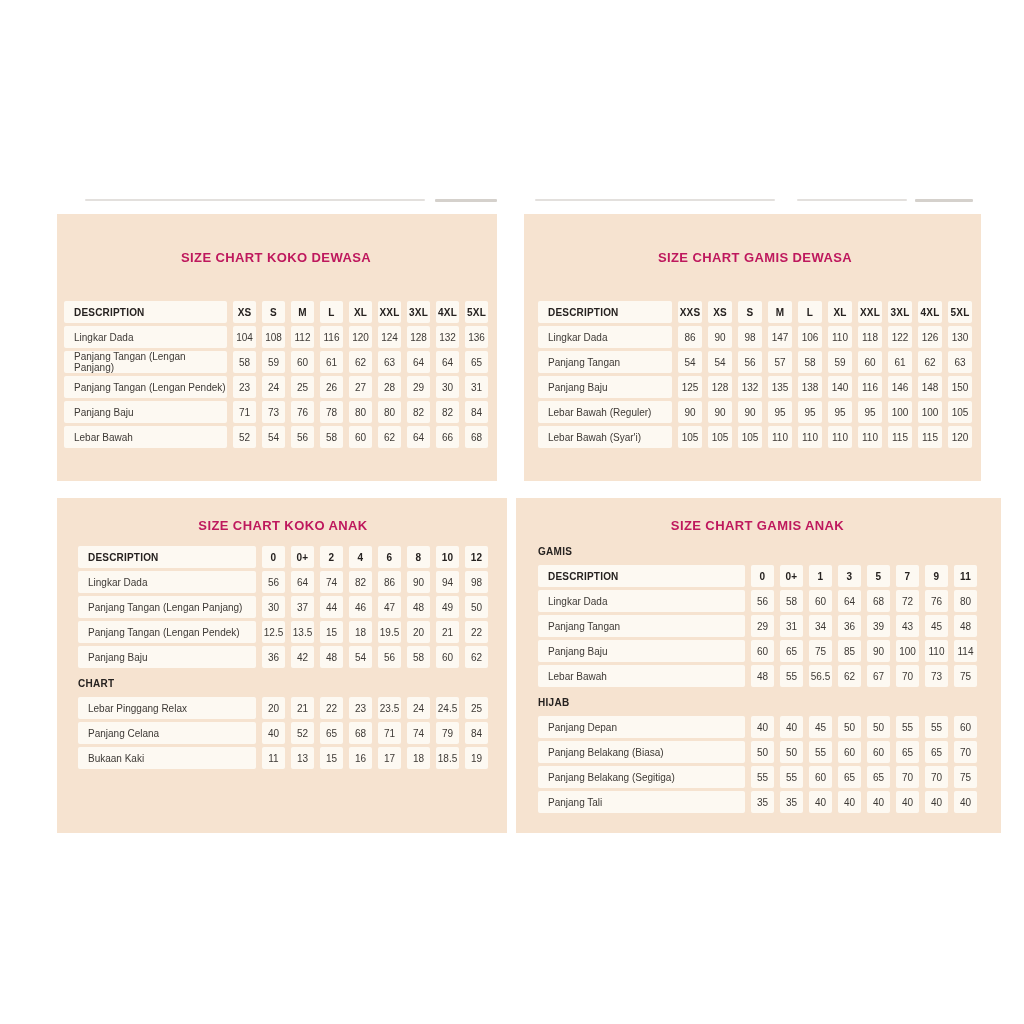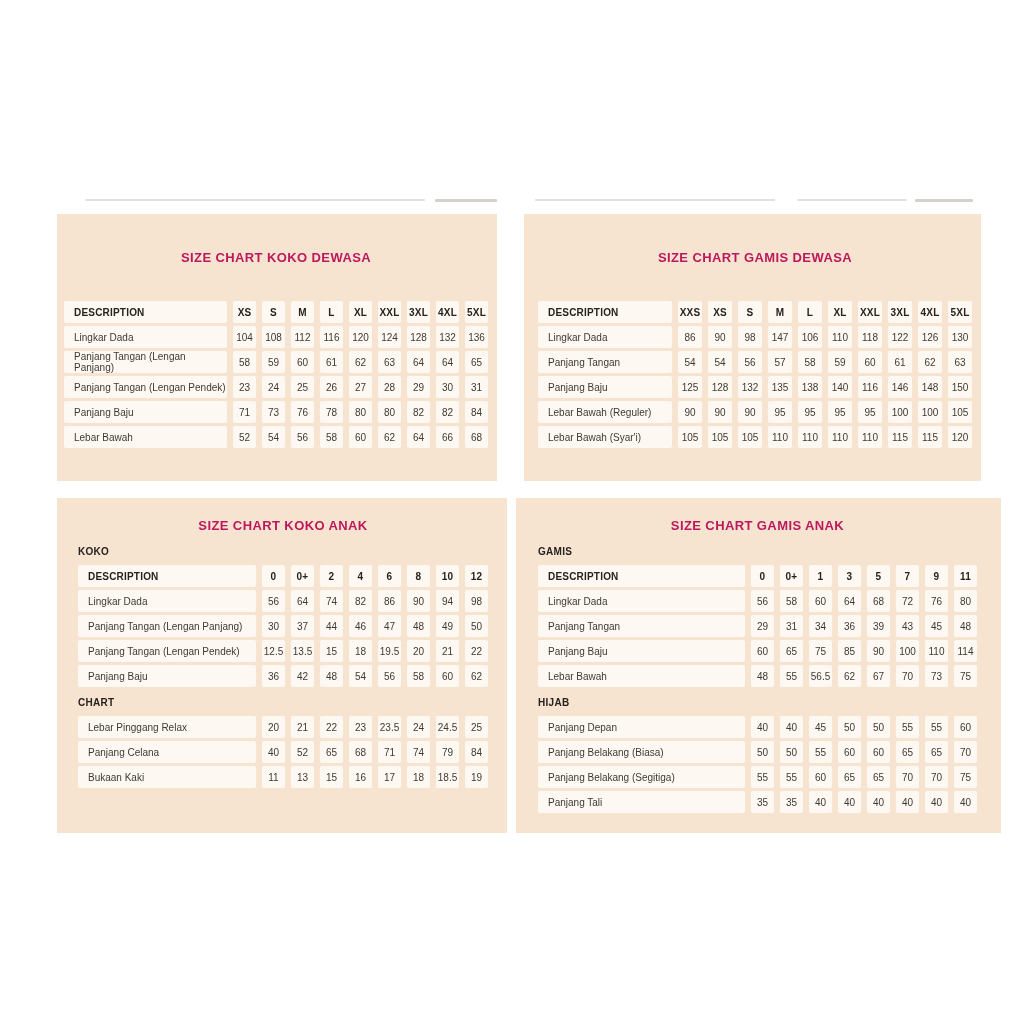--- a/index.html
+++ b/index.html
@@ -239,21 +239,20 @@
           <div class="cell val">110</div>
           <div class="cell val">115</div>
           <div class="cell val">115</div>
           <div class="cell val">120</div>
         </div>
       </div>
   </section>
 
   <section class="panel" id="p3">
     <h2 class="title">SIZE CHART KOKO ANAK</h2>
-    <h3 class="section-label">KOKO</h3>
     <div class="table">
         <div class="row header-row">
           <div class="cell desc">DESCRIPTION</div>
           <div class="cell val">0</div>
           <div class="cell val">0+</div>
           <div class="cell val">2</div>
           <div class="cell val">4</div>
           <div class="cell val">6</div>
           <div class="cell val">8</div>
           <div class="cell val">10</div>

